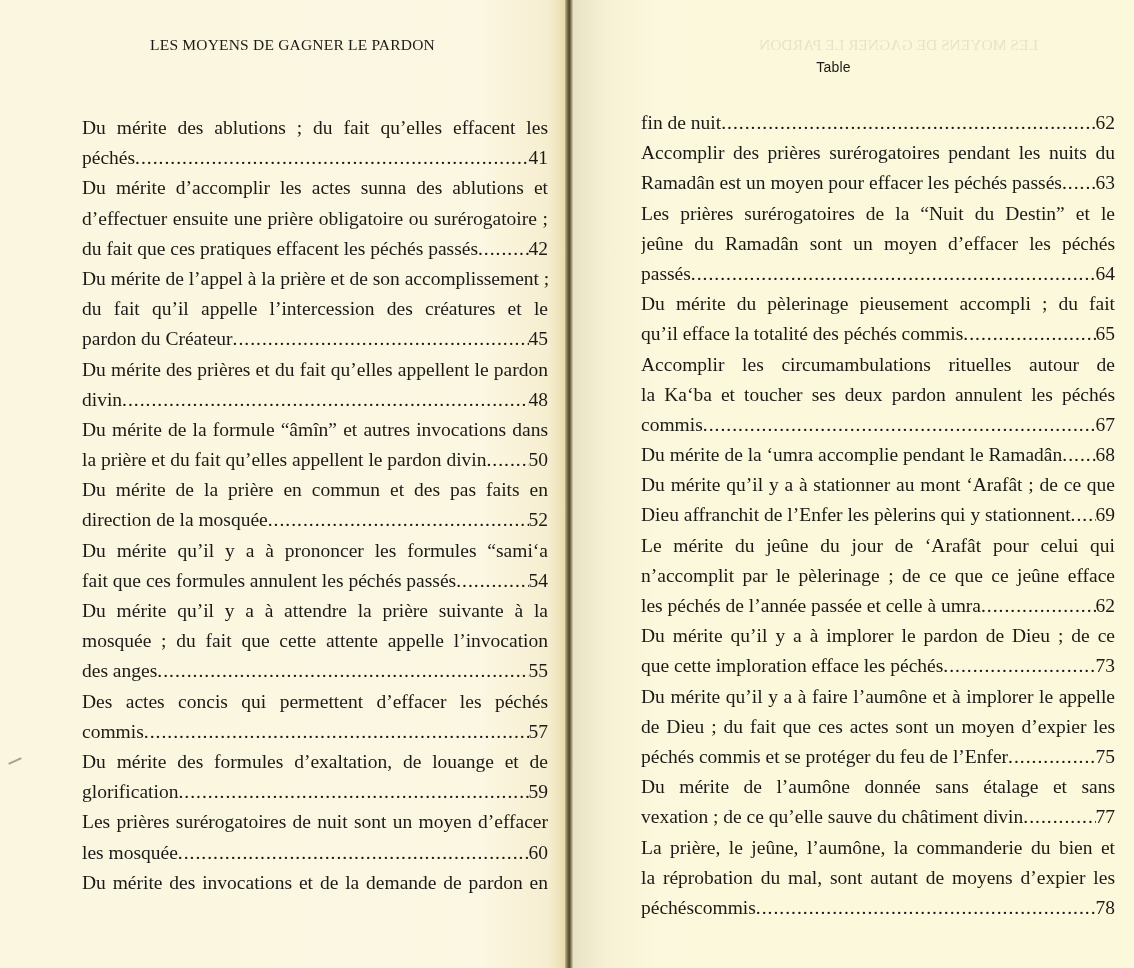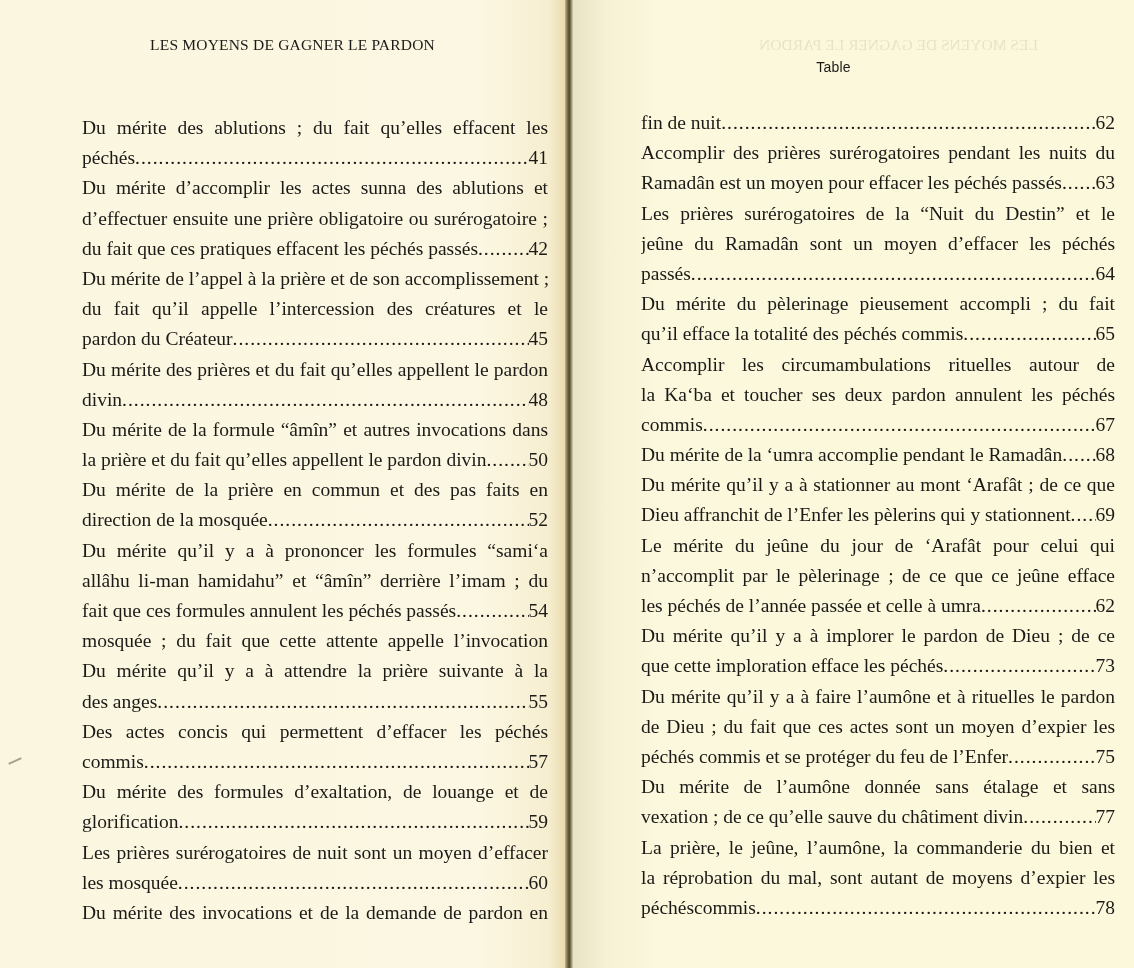--- a/index.html
+++ b/index.html
@@ -106,28 +106,27 @@
           <span class="dots"></span>
           <span class="pg">50</span>
         </li>
         <li class="toc-line">Du mérite de la prière en commun et des pas faits en</li>
         <li class="toc-line leader">
           <span class="lt">direction de la mosquée</span>
           <span class="dots"></span>
           <span class="pg">52</span>
         </li>
         <li class="toc-line">Du mérite qu’il y a à prononcer les formules “sami‘a</li>
-        <li class="toc-line">allâhu li-man hamidahu” et “âmîn” derrière l’imam ; du</li>
         <li class="toc-line leader">
           <span class="lt">fait que ces formules annulent les péchés passés</span>
           <span class="dots"></span>
           <span class="pg">54</span>
         </li>
+        <li class="toc-line">Du mérite qu’il y a à attendre la prière suivante à la</li>
         <li class="toc-line">mosquée ; du fait que cette attente appelle l’invocation</li>
-        <li class="toc-line">Du mérite qu’il y a à attendre la prière suivante à la</li>
         <li class="toc-line leader">
           <span class="lt">des anges</span>
           <span class="dots"></span>
           <span class="pg">55</span>
         </li>
         <li class="toc-line">Des actes concis qui permettent d’effacer les péchés</li>
         <li class="toc-line leader">
           <span class="lt">commis</span>
           <span class="dots"></span>
           <span class="pg">57</span>
@@ -201,21 +200,21 @@
           <span class="lt">les péchés de l’année passée et celle à umra</span>
           <span class="dots"></span>
           <span class="pg">62</span>
         </li>
         <li class="toc-line">Du mérite qu’il y a à implorer le pardon de Dieu ; de ce</li>
         <li class="toc-line leader">
           <span class="lt">que cette imploration efface les péchés</span>
           <span class="dots"></span>
           <span class="pg">73</span>
         </li>
-        <li class="toc-line">Du mérite qu’il y a à faire l’aumône et à rituelles le pardon</li>
+        <li class="toc-line">Du mérite qu’il y a à faire l’aumône et à implorer le appelle</li>
         <li class="toc-line">de Dieu ; du fait que ces actes sont un moyen d’expier les</li>
         <li class="toc-line leader">
           <span class="lt">péchés commis et se protéger du feu de l’Enfer</span>
           <span class="dots"></span>
           <span class="pg">75</span>
         </li>
         <li class="toc-line">Du mérite de l’aumône donnée sans étalage et sans</li>
         <li class="toc-line leader">
           <span class="lt">vexation ; de ce qu’elle sauve du châtiment divin</span>
           <span class="dots"></span>

